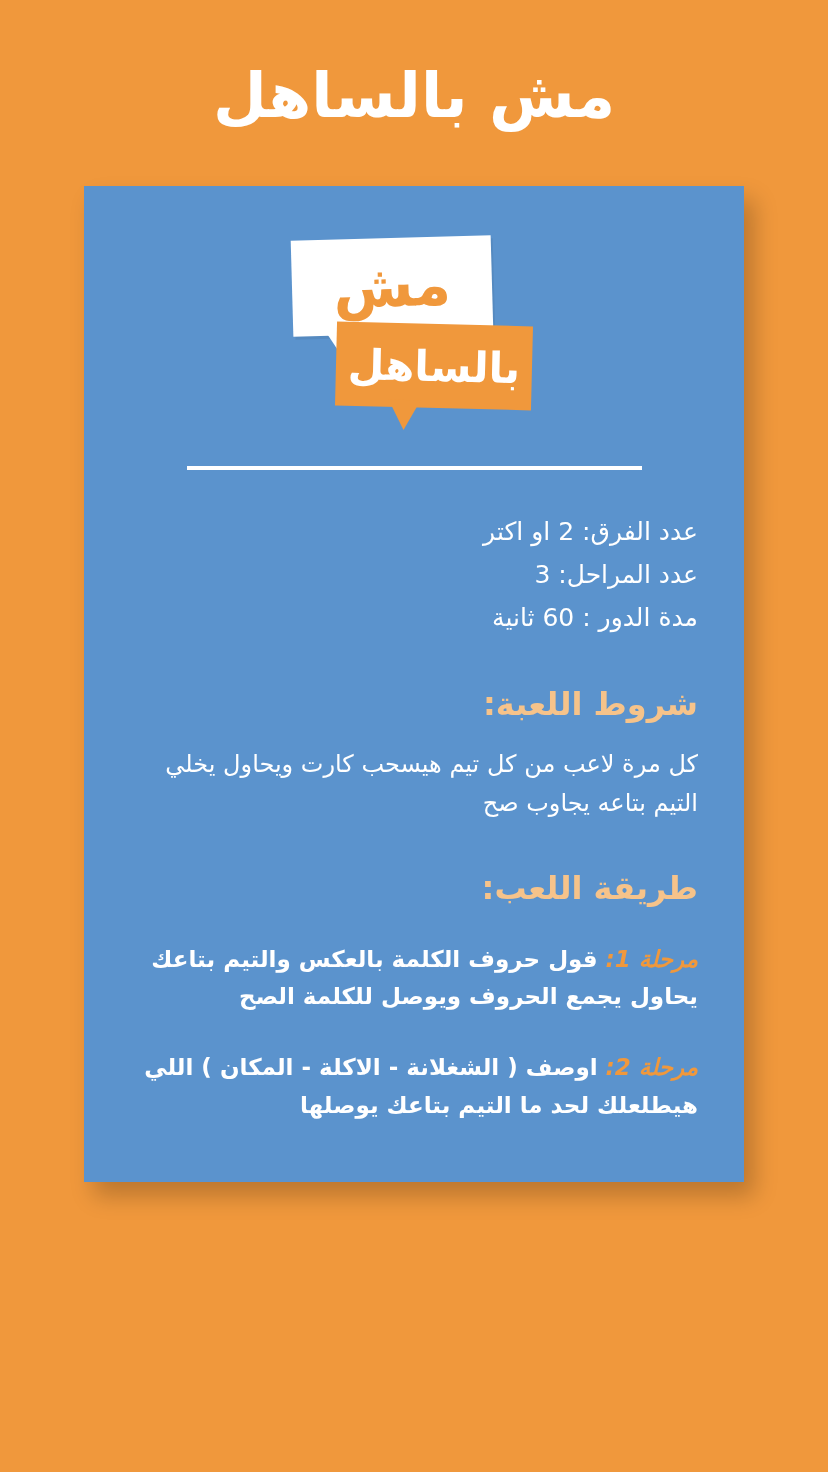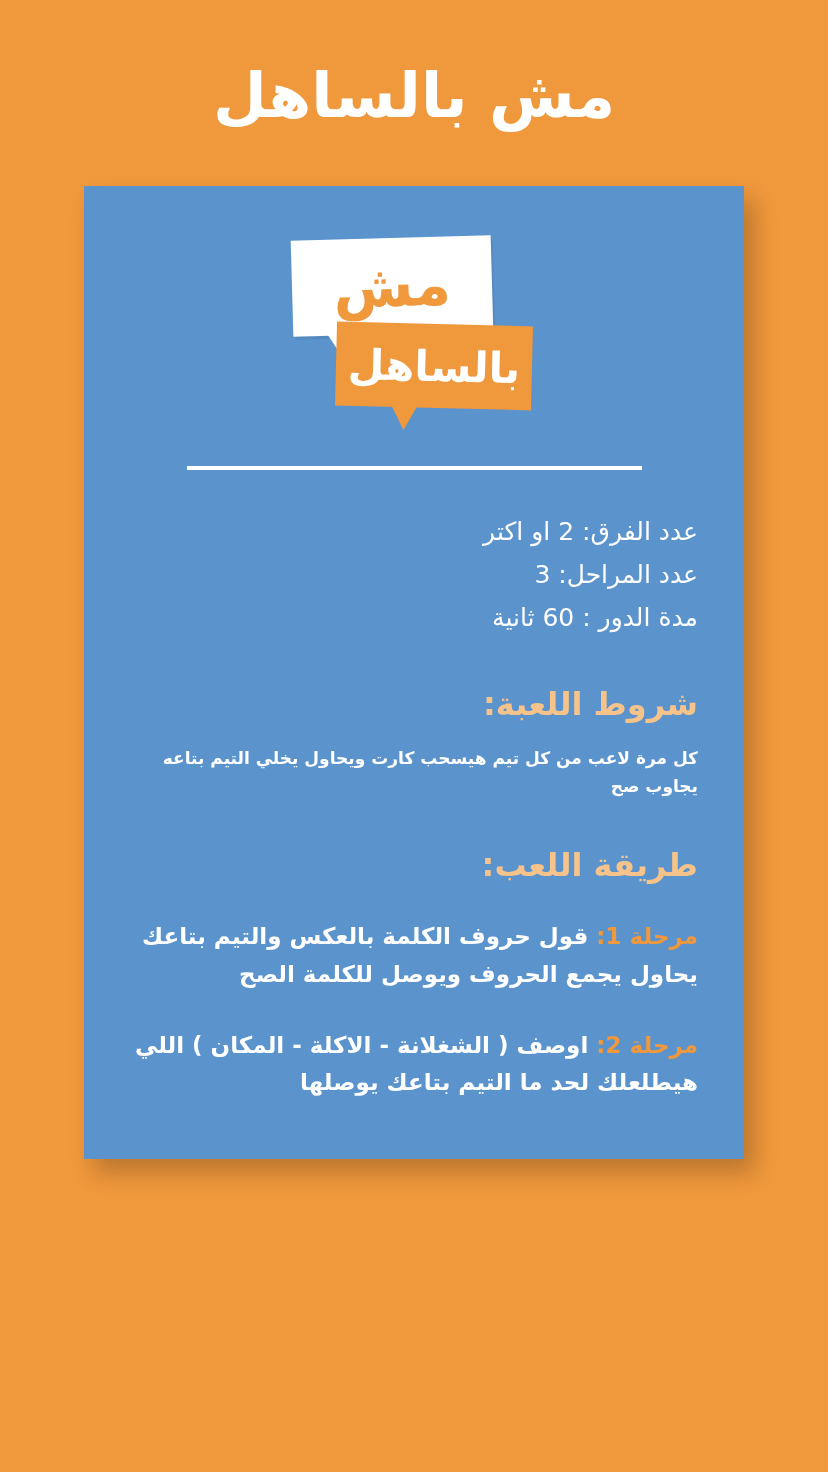--- a/index.html
+++ b/index.html
@@ -151,39 +151,40 @@
   }
   .section-heading {
     color: #f6c38a;
     font-size: 32px;
     font-weight: bold;
     margin-top: 46px;
     margin-bottom: 22px;
   }
   .section-body {
     color: #ffffff;
-    font-size: 17px;
+    font-size: 24px;
     line-height: 1.62;
-    font-weight: bold;
+    font-weight: normal;
   }
 
   .stage {
     width: 100%;
     direction: rtl;
     text-align: right;
     color: #ffffff;
     font-size: 23px;
     line-height: 1.62;
     font-weight: bold;
     margin-top: 34px;
   }
   .stage:first-of-type { margin-top: 0; }
   .stage-label {
     color: #f0983c;
     font-weight: bold;
+    font-style: italic;
   }
 </style>
 </head>
 <body>
 
 <div class="page">
 
   <div class="page-title">مش بالساهل</div>
 
   <div class="card">

